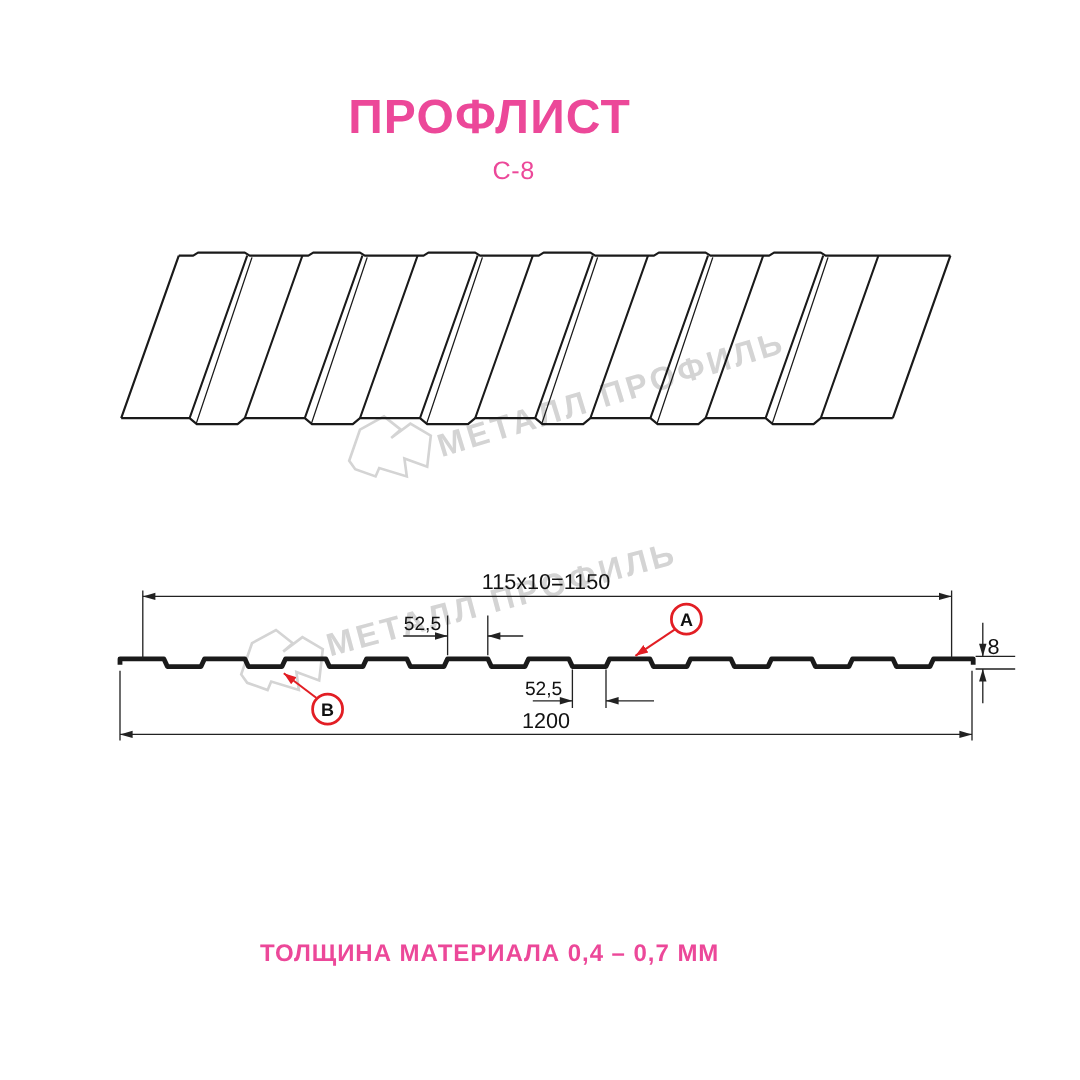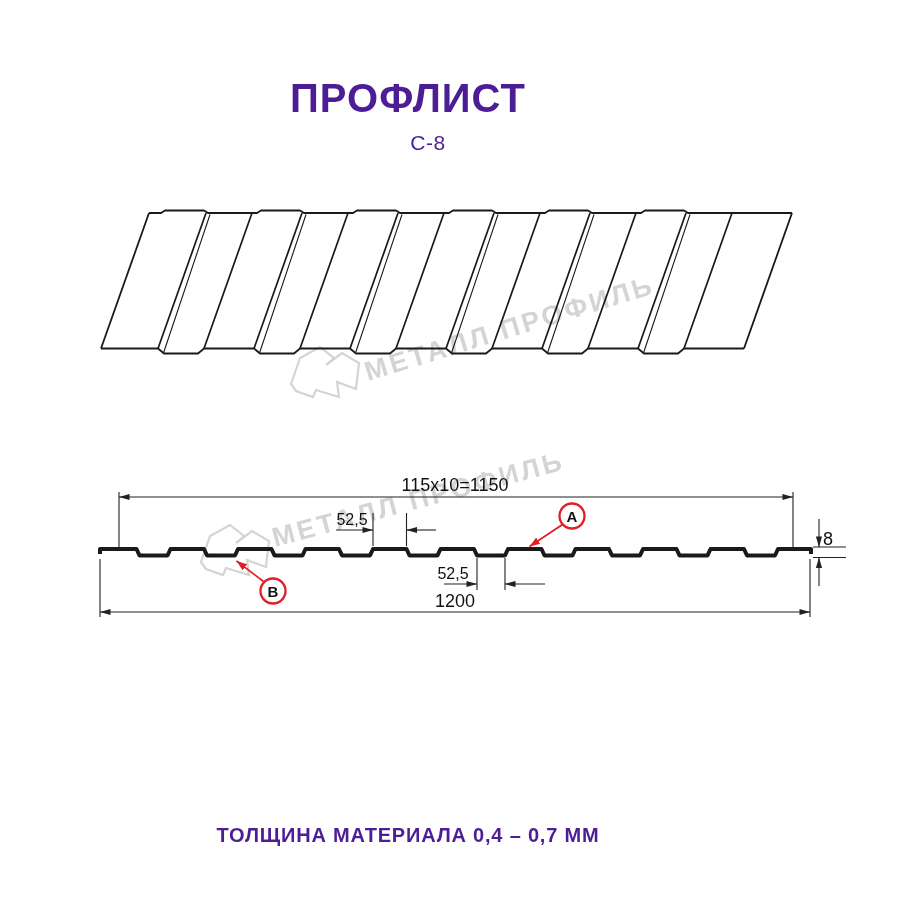--- a/index.html
+++ b/index.html
@@ -1,23 +1,23 @@
 <!DOCTYPE html>
 <html><head>
 <meta charset="utf-8">
 <style>
   html,body{margin:0;padding:0;}
   body{
     width:900px;height:900px;position:relative;background:#ffffff;
     font-family:"Liberation Sans", sans-serif;overflow:hidden;
   }
-  .abs{position:absolute;left:0;width:816px;text-align:center;color:#4c1d95;}
+  .abs{position:absolute;left:0;width:816px;text-align:center;color:#ec4899;}
   .title{top:76px;font-size:40px;font-weight:800;letter-spacing:1px;}
   .subtitle{top:131px;font-size:21px;font-weight:500;letter-spacing:0.5px;padding-left:20px;}
-  .footer{top:824px;font-size:20px;font-weight:600;letter-spacing:0.8px;}
+  .footer{top:784px;font-size:20px;font-weight:600;letter-spacing:0.8px;}
   svg{position:absolute;top:0;left:0;}
   .ln{fill:none;stroke-linejoin:round;stroke-linecap:butt;}
   .dl{fill:none;stroke:#222222;stroke-width:1.1px;}
   .dt{fill:#111111;text-anchor:middle;}
   .wmtext{font-weight:bold;letter-spacing:3px;}
 </style>
 </head>
 <body>
 
 <div class="abs title">ПРОФЛИСТ</div>

